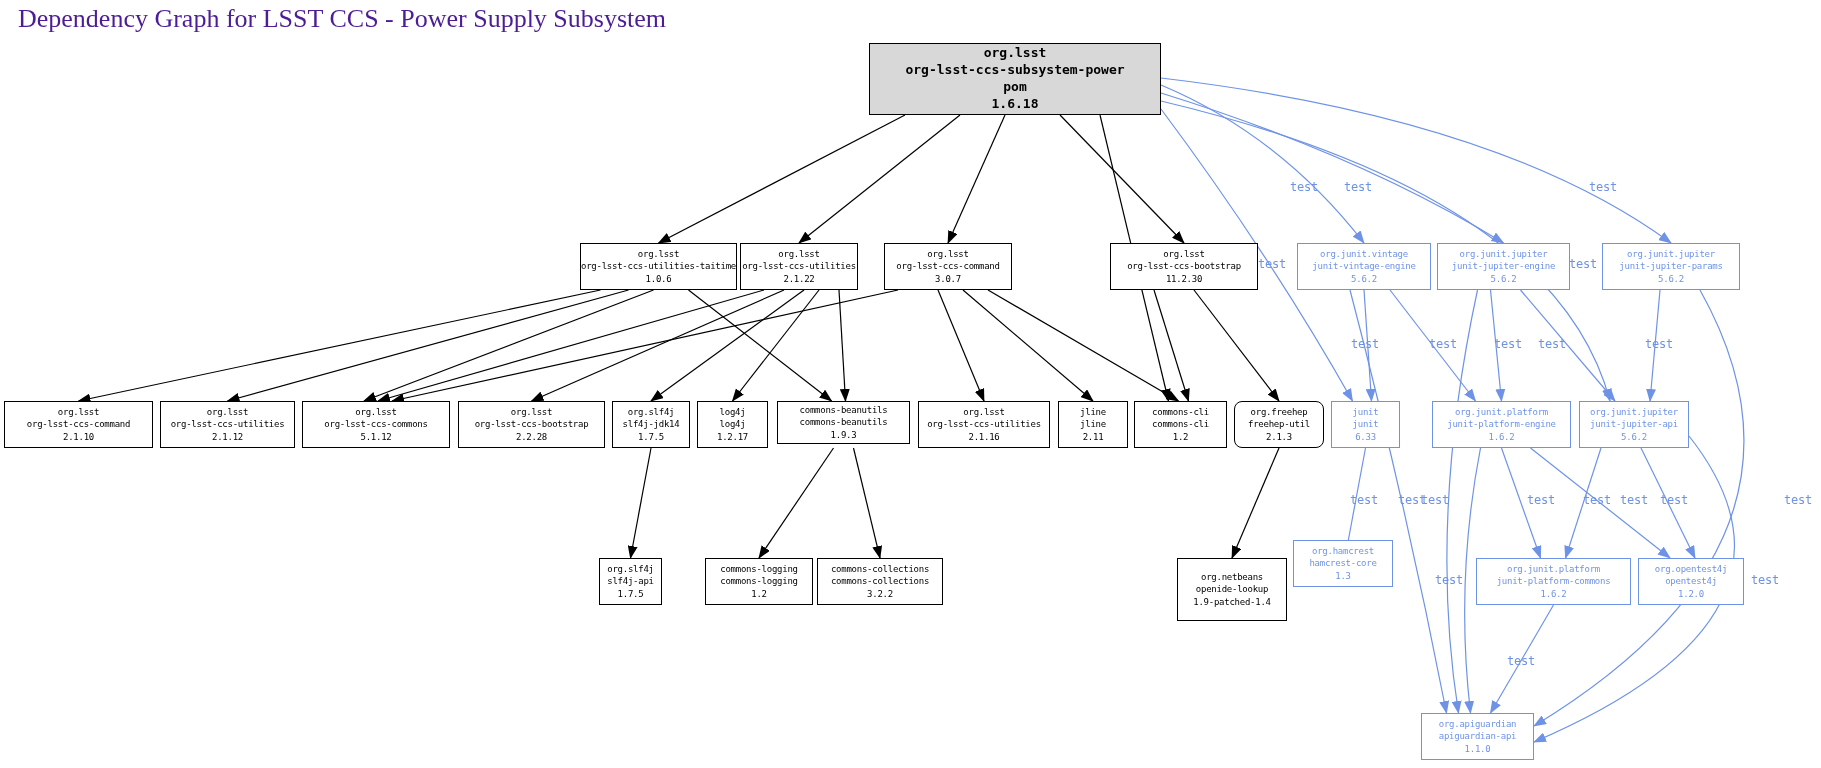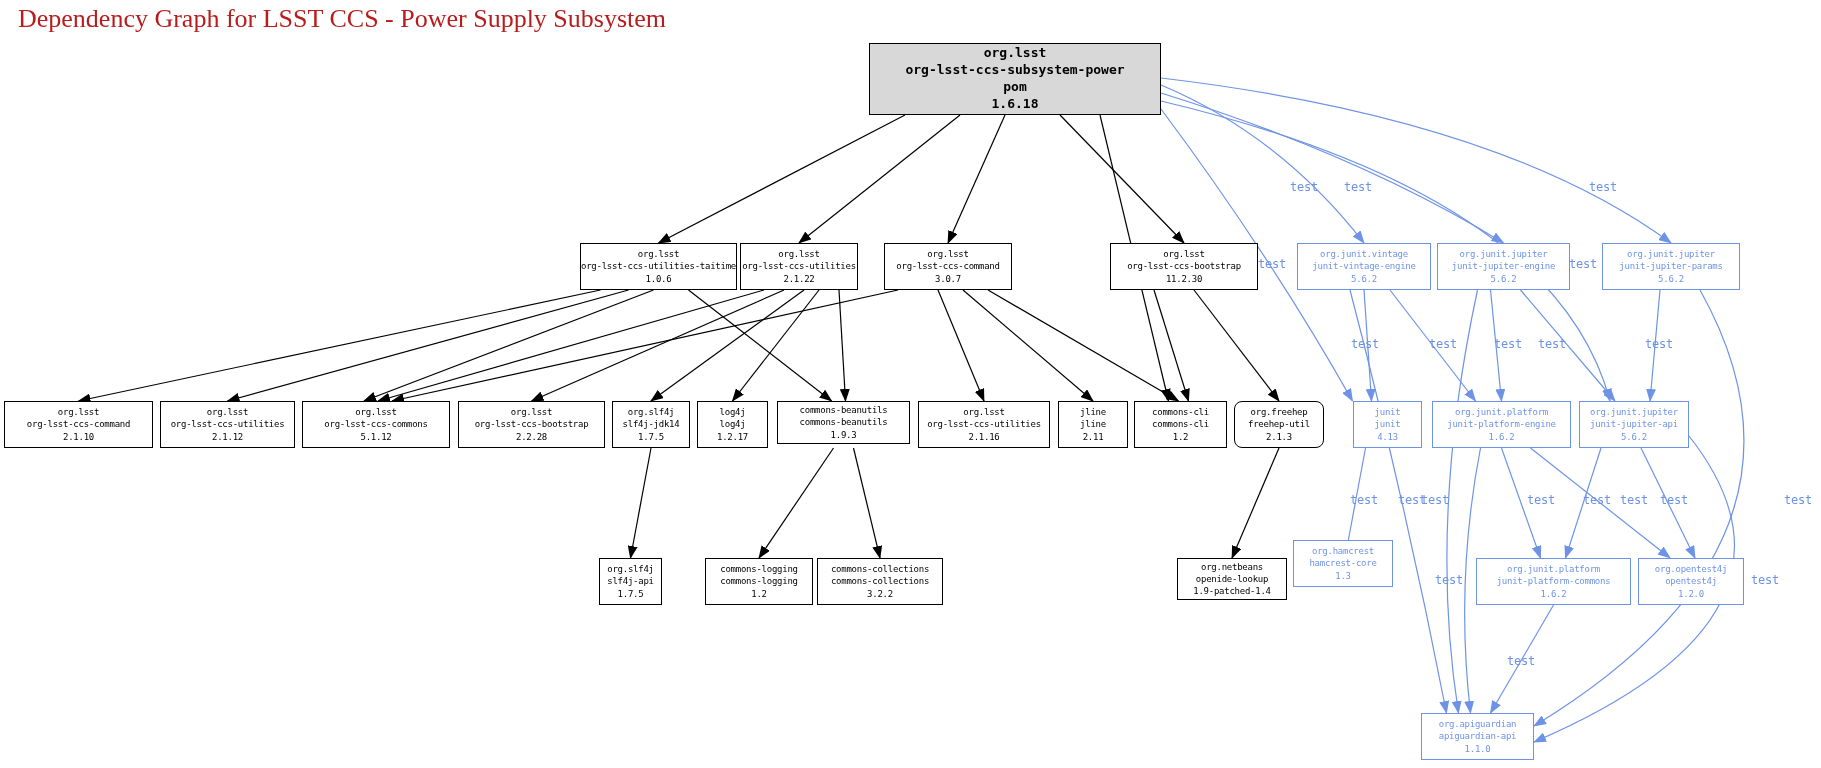--- a/index.html
+++ b/index.html
@@ -1,19 +1,19 @@
 <!DOCTYPE html>
 <html style="--compile: #000000; --test: #6e93e6; --rootfill: #d8d8d8; --nodefill: #ffffff; --bg: #ffffff;"><head>
 <meta charset="utf-8">
 <style>
   html,body{margin:0;padding:0;background:#ffffff;}
   .canvas{position:relative;width:1821px;height:768px;overflow:hidden;
           font-family:"DejaVu Sans Mono",monospace;background:var(--bg,#fff);}
   .title{position:absolute;left:18px;top:4px;white-space:nowrap;
-         font-family:"Liberation Serif",serif;font-size:26px;color:#b91c1c;}
+         font-family:"Liberation Serif",serif;font-size:26px;color:#4c1d95;}
   svg.edges{position:absolute;left:0;top:0;}
   .edge{fill:none;stroke-width:1.2px;}
   .edge.compile{stroke:var(--compile,#000);}
   .edge.test{stroke:var(--test,#6e93e6);}
   #arrow-compile path{fill:var(--compile,#000);}
   #arrow-test path{fill:var(--test,#6e93e6);}
   .node{position:absolute;box-sizing:border-box;display:flex;flex-direction:column;
         justify-content:center;align-items:center;text-align:center;
         background:var(--nodefill,#fff);font-size:9px;line-height:1.35;letter-spacing:-0.25px;}
   .node .nl{white-space:nowrap;}
@@ -199,24 +199,24 @@
       <div class="node compile" style="left: 1134px; top: 401px; width: 93px; height: 47px;">
         <div class="nl">commons-cli</div>
         <div class="nl">commons-cli</div>
         <div class="nl">1.2</div>
       </div>
       <div class="node compile" style="left: 1234px; top: 401px; width: 90px; height: 47px; border-radius: 8px;">
         <div class="nl">org.freehep</div>
         <div class="nl">freehep-util</div>
         <div class="nl">2.1.3</div>
       </div>
-      <div class="node test" style="left: 1331px; top: 401px; width: 69px; height: 47px; margin-left: 22px;">
+      <div class="node test" style="left: 1331px; top: 401px; width: 69px; height: 47px;">
         <div class="nl">junit</div>
         <div class="nl">junit</div>
-        <div class="nl">4.13</div>
+        <div class="nl">6.33</div>
       </div>
       <div class="node test" style="left: 1432px; top: 401px; width: 139px; height: 47px;">
         <div class="nl">org.junit.platform</div>
         <div class="nl">junit-platform-engine</div>
         <div class="nl">1.6.2</div>
       </div>
       <div class="node test" style="left: 1579px; top: 401px; width: 110px; height: 47px;">
         <div class="nl">org.junit.jupiter</div>
         <div class="nl">junit-jupiter-api</div>
         <div class="nl">5.6.2</div>
@@ -229,21 +229,21 @@
       <div class="node compile" style="left: 705px; top: 558px; width: 108px; height: 47px;">
         <div class="nl">commons-logging</div>
         <div class="nl">commons-logging</div>
         <div class="nl">1.2</div>
       </div>
       <div class="node compile" style="left: 817px; top: 558px; width: 126px; height: 47px;">
         <div class="nl">commons-collections</div>
         <div class="nl">commons-collections</div>
         <div class="nl">3.2.2</div>
       </div>
-      <div class="node compile" style="left: 1177px; top: 558px; width: 110px; height: 42px;">
+      <div class="node compile" style="left: 1177px; top: 558px; width: 110px; height: 63px;">
         <div class="nl">org.netbeans</div>
         <div class="nl">openide-lookup</div>
         <div class="nl">1.9-patched-1.4</div>
       </div>
       <div class="node test" style="left: 1293px; top: 540px; width: 100px; height: 47px;">
         <div class="nl">org.hamcrest</div>
         <div class="nl">hamcrest-core</div>
         <div class="nl">1.3</div>
       </div>
       <div class="node test" style="left: 1476px; top: 558px; width: 155px; height: 47px;">

